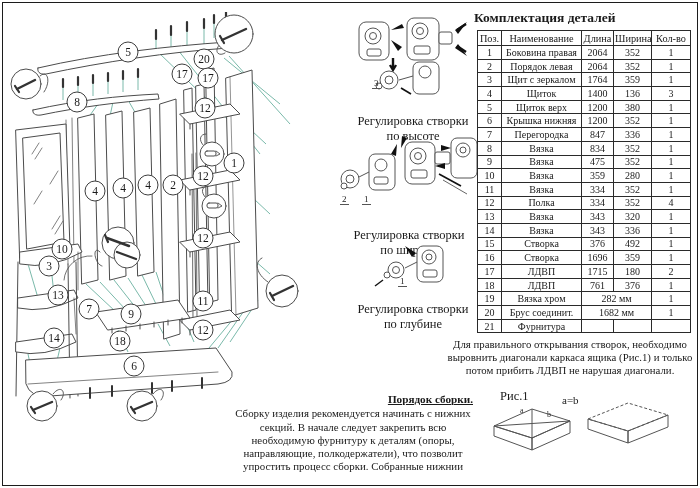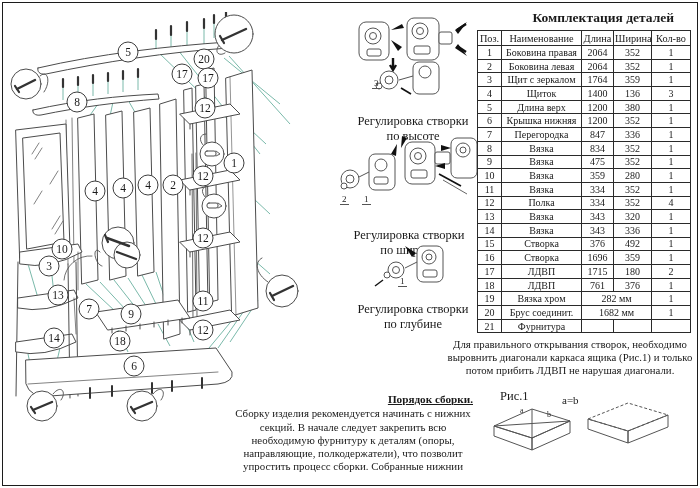--- a/index.html
+++ b/index.html
@@ -21,21 +21,21 @@
   }
 
   
   .hinge-group{position:absolute;text-align:center;}
   .hinge-group .cap{font-size:12.5px;line-height:1.22;margin-top:14px;}
   .hinge-group .tag{
     position:absolute;font-size:9px;line-height:10px;border-bottom:1px solid #555;padding:0 2px;
   }
 
   
-  .tbl-title{left:462px;top:10px;width:212px;text-align:right;font-weight:bold;font-size:13.5px;}
+  .tbl-title{left:474px;top:10px;width:212px;text-align:left;font-weight:bold;font-size:13.5px;}
   table.parts{
     position:absolute;left:477px;top:30px;width:213px;border-collapse:collapse;
     table-layout:fixed;font-size:10px;border-radius:10px;
   }
   table.parts td,table.parts th{
     border:1px solid #2a2a2a;text-align:center;padding:0 1px;height:12.7px;
     font-weight:normal;overflow:hidden;white-space:nowrap;
   }
   table.parts th{height:14px;font-size:10.3px;}
 
@@ -423,42 +423,42 @@
     <tbody>
         <tr>
           <td>1</td>
           <td>Боковина правая</td>
           <td>2064</td>
           <td>352</td>
           <td>1</td>
         </tr>
         <tr>
           <td>2</td>
-          <td>Боковина левая</td>
+          <td>Порядок левая</td>
           <td>2064</td>
           <td>352</td>
           <td>1</td>
         </tr>
         <tr>
           <td>3</td>
           <td>Щит с зеркалом</td>
           <td>1764</td>
           <td>359</td>
           <td>1</td>
         </tr>
         <tr>
           <td>4</td>
           <td>Щиток</td>
           <td>1400</td>
           <td>136</td>
           <td>3</td>
         </tr>
         <tr>
           <td>5</td>
-          <td>Длина верх</td>
+          <td>Щиток верх</td>
           <td>1200</td>
           <td>380</td>
           <td>1</td>
         </tr>
         <tr>
           <td>6</td>
           <td>Крышка нижняя</td>
           <td>1200</td>
           <td>352</td>
           <td>1</td>

